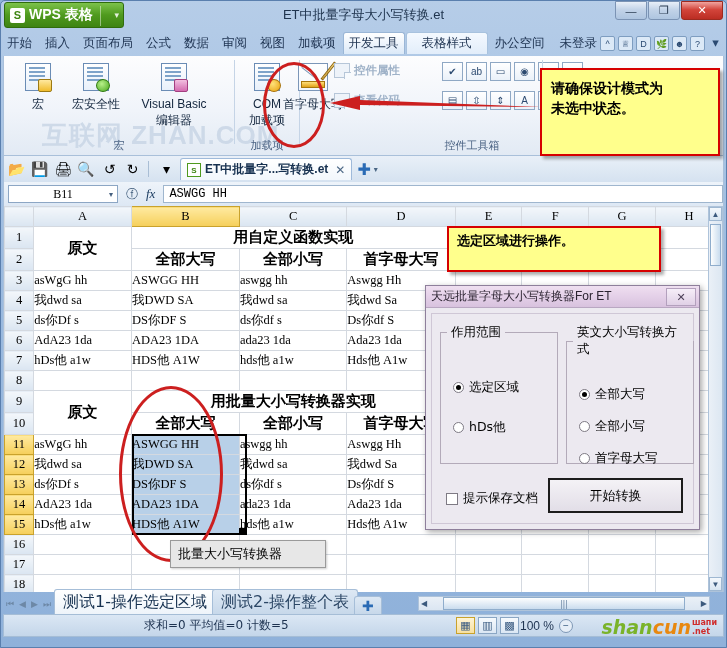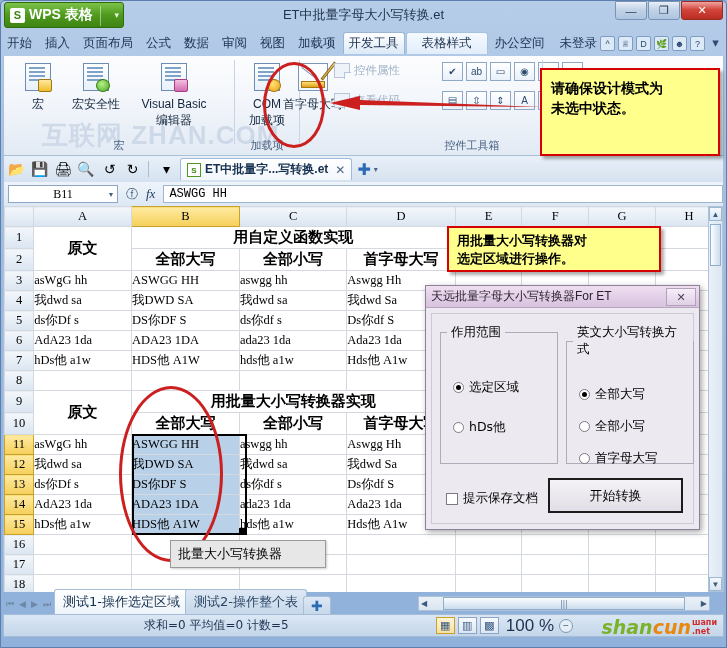--- a/index.html
+++ b/index.html
@@ -126,21 +126,21 @@
   .ico-design .pen{
     position:absolute;right:-3px;top:-4px;width:3px;height:22px;
     background:linear-gradient(180deg,#ffd86b,#c98f12);transform:rotate(38deg);
     border:1px solid #8c6409;box-sizing:border-box;
   }
   .ico-design .diag{
     position:absolute;left:3px;top:3px;width:22px;height:1px;background:#7b96b8;
     transform:rotate(38deg);transform-origin:0 0;
   }
 
-  .small-cmd{position:absolute;display:flex;align-items:flex-end;font-size:11.5px;color:#9fb2c8;}
+  .small-cmd{position:absolute;display:flex;align-items:flex-end;font-size:11.5px;color:#9fb2c8;font-weight:bold;}
   .sc-ico{
     width:16px;height:15px;border:1px solid #b6c6d8;background:#eef3f9;
     margin-right:4px;box-sizing:border-box;position:relative;
   }
   .sc-ico:after{content:"";position:absolute;right:-2px;bottom:-2px;width:6px;height:6px;
     border-left:1px solid #b6c6d8;border-top:1px solid #b6c6d8;background:#f7fafd;}
 
   .ctrl-grid{position:absolute;display:grid;grid-template-columns:repeat(6,22px);grid-gap:2px;}
   .cg{
     width:21px;height:19px;border:1px solid #8fa8c4;box-sizing:border-box;
@@ -329,21 +329,21 @@
   .hthumb{flex:1;height:11px;margin:0 14px;background:linear-gradient(180deg,#fdfefe,#cadcee);border:1px solid #8fadcc;
     display:flex;align-items:center;justify-content:center;color:#6f89a6;font-size:9px;}
 
   
   .tabstrip{
     position:absolute;left:3px;top:592px;width:415px;height:22px;
     display:flex;align-items:flex-end;
   }
   .nav-btns{display:flex;align-items:center;height:20px;padding:0 3px;color:#6d88a6;font-size:9px;gap:5px;}
   .stab{
-    height:19px;padding:12px 8px;display:flex;align-items:center;font-size:13px;
+    height:19px;padding:12px 8px;display:flex;align-items:center;font-size:16px;
     background:linear-gradient(180deg,#ffffff,#eef4fa);color:#15304f;
     border:1px solid #a6bed8;border-bottom:none;
     border-radius:3px 3px 0 0;margin-right:-4px;box-sizing:border-box;
     font-family:"DejaVu Sans","Liberation Sans",sans-serif;
   }
   .stab.inactive{
     background:linear-gradient(180deg,#dde8f4,#c7d8ea);color:#2b4665;height:18px;
   }
   .stab.plus{padding:0 7px;color:#2a6bb5;font-weight:bold;font-size:14px;}
 
@@ -354,21 +354,21 @@
     border:1px solid #a5bdd6;box-sizing:border-box;
     display:flex;align-items:center;font-size:12px;color:#1d3250;
   }
   .stats{margin-left:140px;font-family:"DejaVu Sans","Liberation Sans",sans-serif;}
   .view-ico{
     width:19px;height:17px;margin-left:3px;border:1px solid #8aa6c4;
     background:linear-gradient(180deg,#f7fafd,#dbe7f4);box-sizing:border-box;
     display:flex;align-items:center;justify-content:center;font-size:11px;color:#3b5c82;
   }
   .view-ico.on{border-color:#c9a22c;background:linear-gradient(180deg,#fff4d4,#f7e0a0);}
-  .zoomtxt{margin-left:7px;font-size:17px;text-align:right;}
+  .zoomtxt{margin-left:1px;font-size:12px;text-align:right;}
   .zoom-minus{
     width:14px;height:14px;border-radius:50%;border:1px solid #7d97b5;margin-left:5px;
     display:flex;align-items:center;justify-content:center;font-size:10px;color:#3b5c82;
     background:#e6eef7;box-sizing:border-box;
   }
   .brand{
     position:absolute;right:6px;top:1px;height:21px;display:flex;align-items:center;
     font-size:19px;font-weight:bold;font-style:italic;
     font-family:"DejaVu Sans","Liberation Sans",sans-serif;
   }
@@ -771,21 +771,20 @@
       </tr>
 
     </tbody>
       </table>
   </div>
 
   <div style="position:absolute;left:132px;top:434px;width:111px;height:97px;border:2px solid #000;z-index:20;pointer-events:none;"></div>
   <div style="position:absolute;left:239px;top:528px;width:6px;height:6px;background:#000;z-index:21;"></div>
 
   <div class="callout" id="callout-range">
-    <div>用批量大小写转换器对</div>
     <div>选定区域进行操作。</div>
   </div>
 
   <div class="ellipse" id="ell-sheetcol"></div>
 
   <div class="annot" id="annot-converter">批量大小写转换器</div>
 
   <div class="vscroll">
     <div class="sb-arrow" style="top:0;">▲</div>
     <div class="vthumb"></div>

